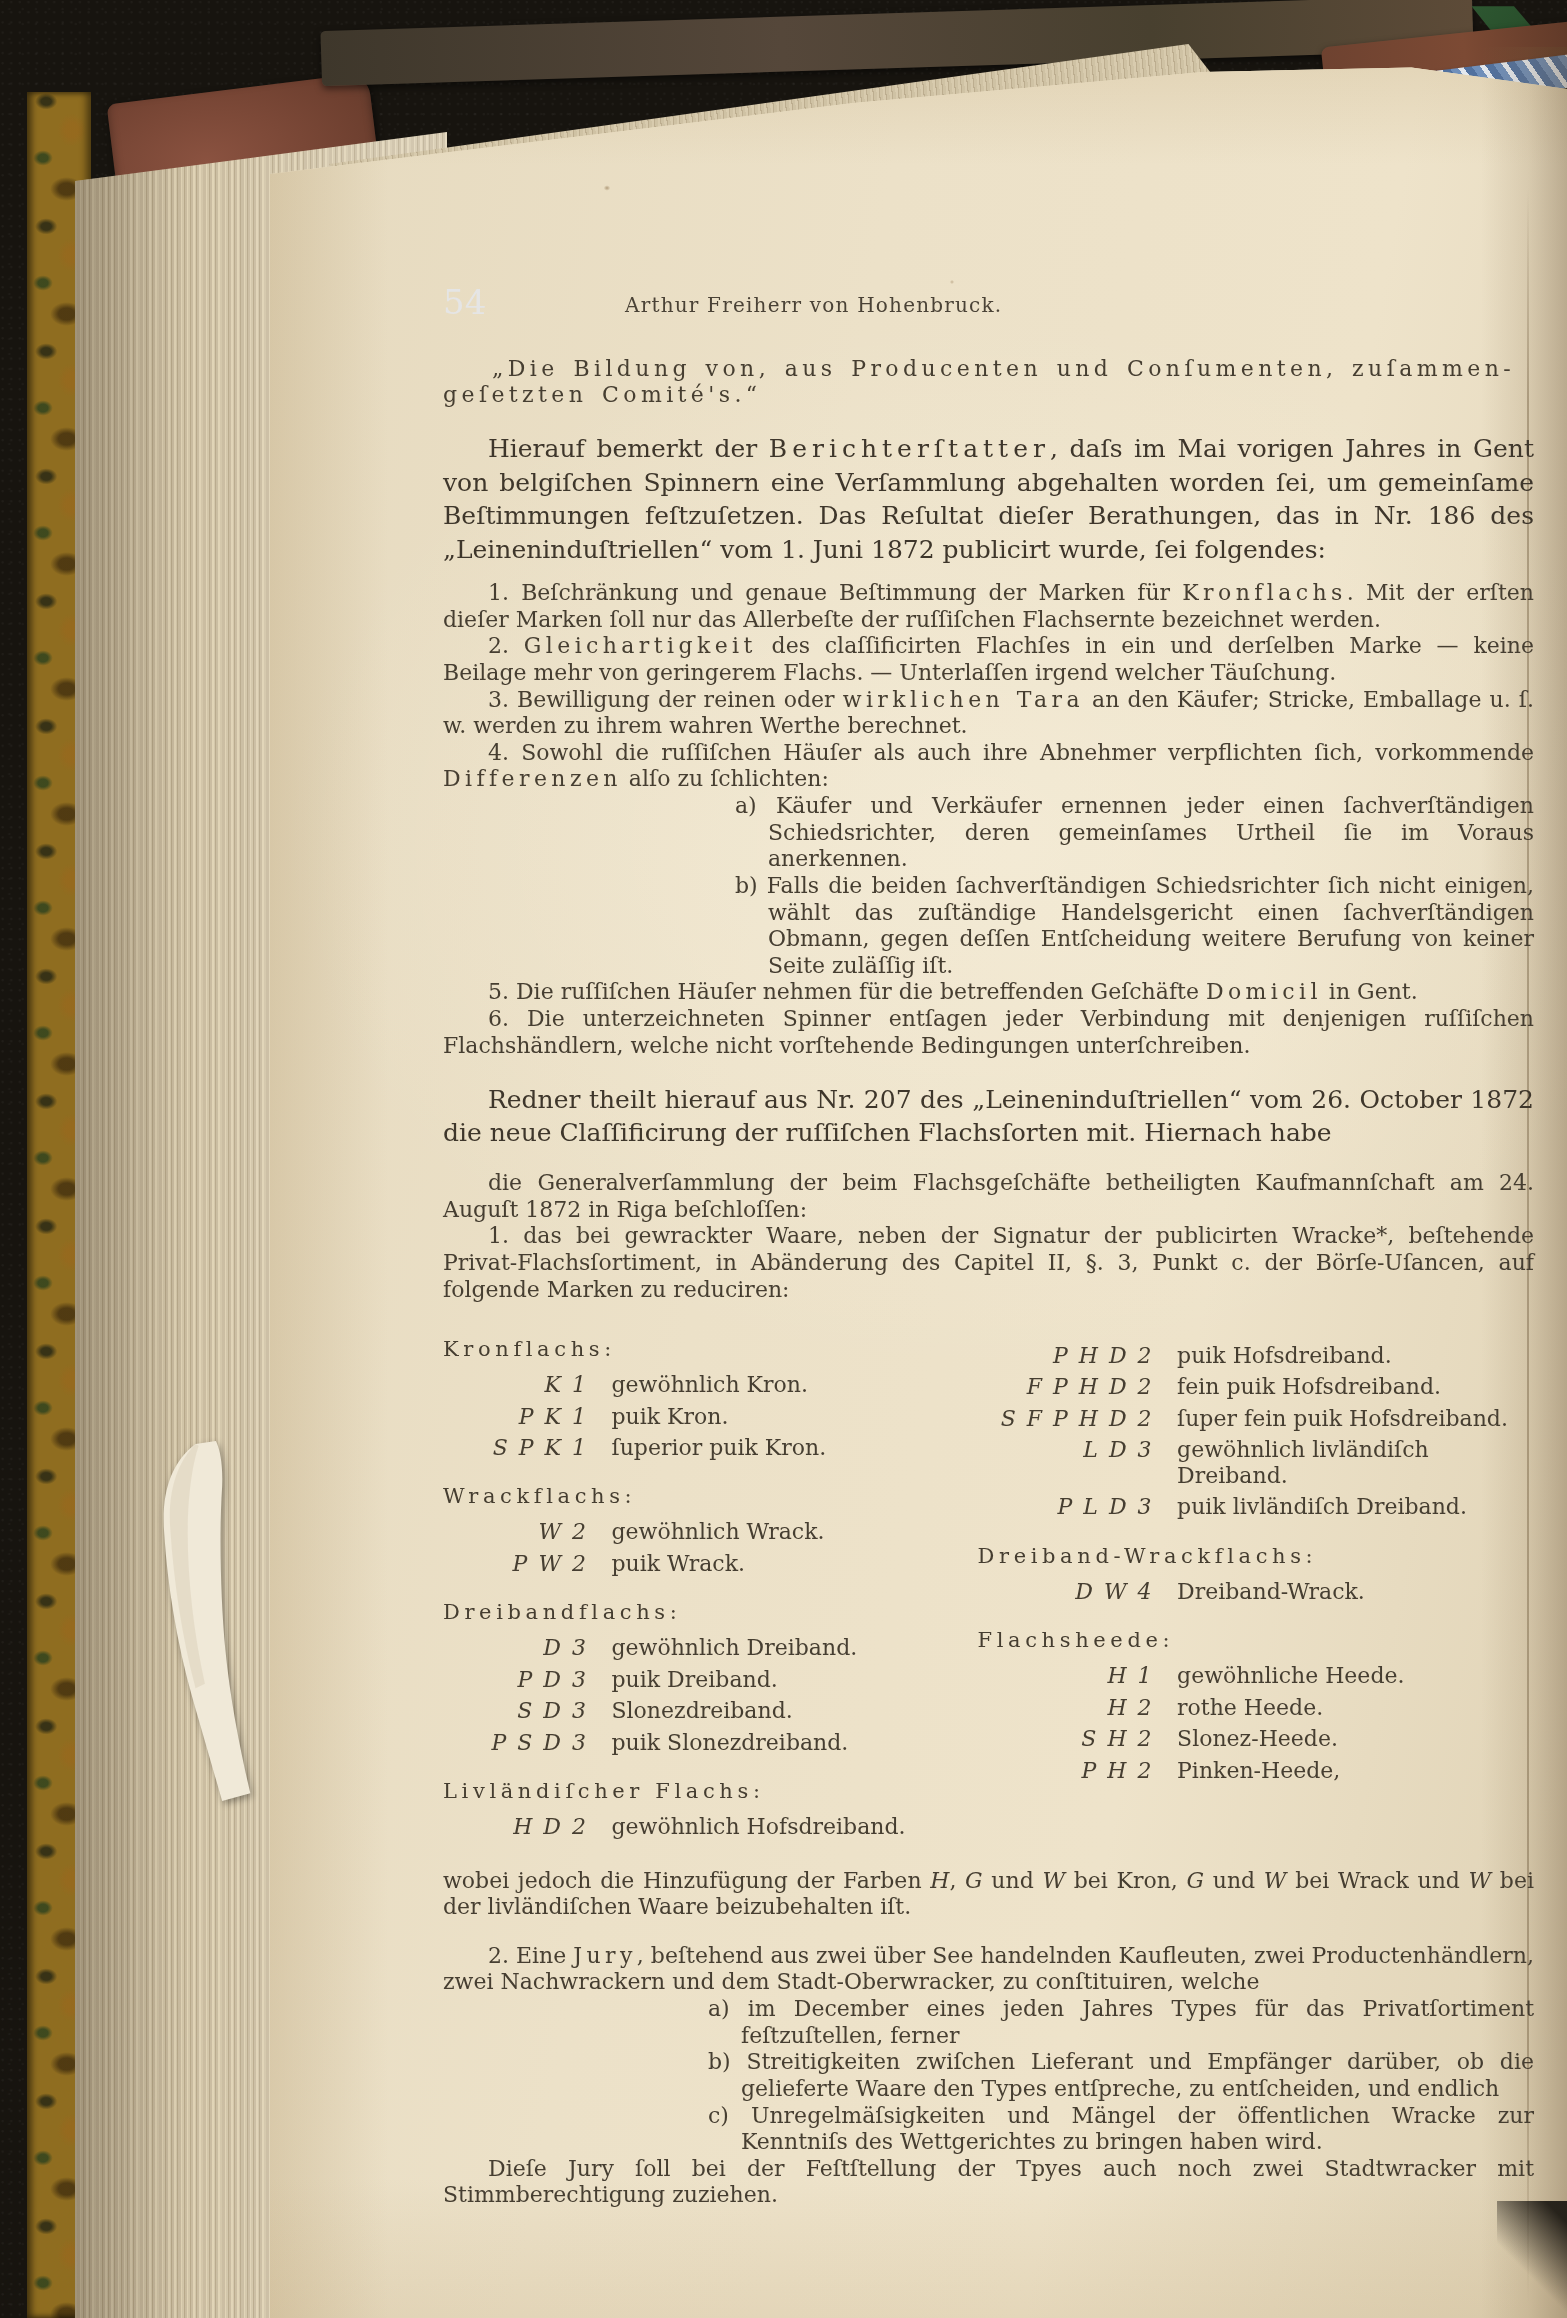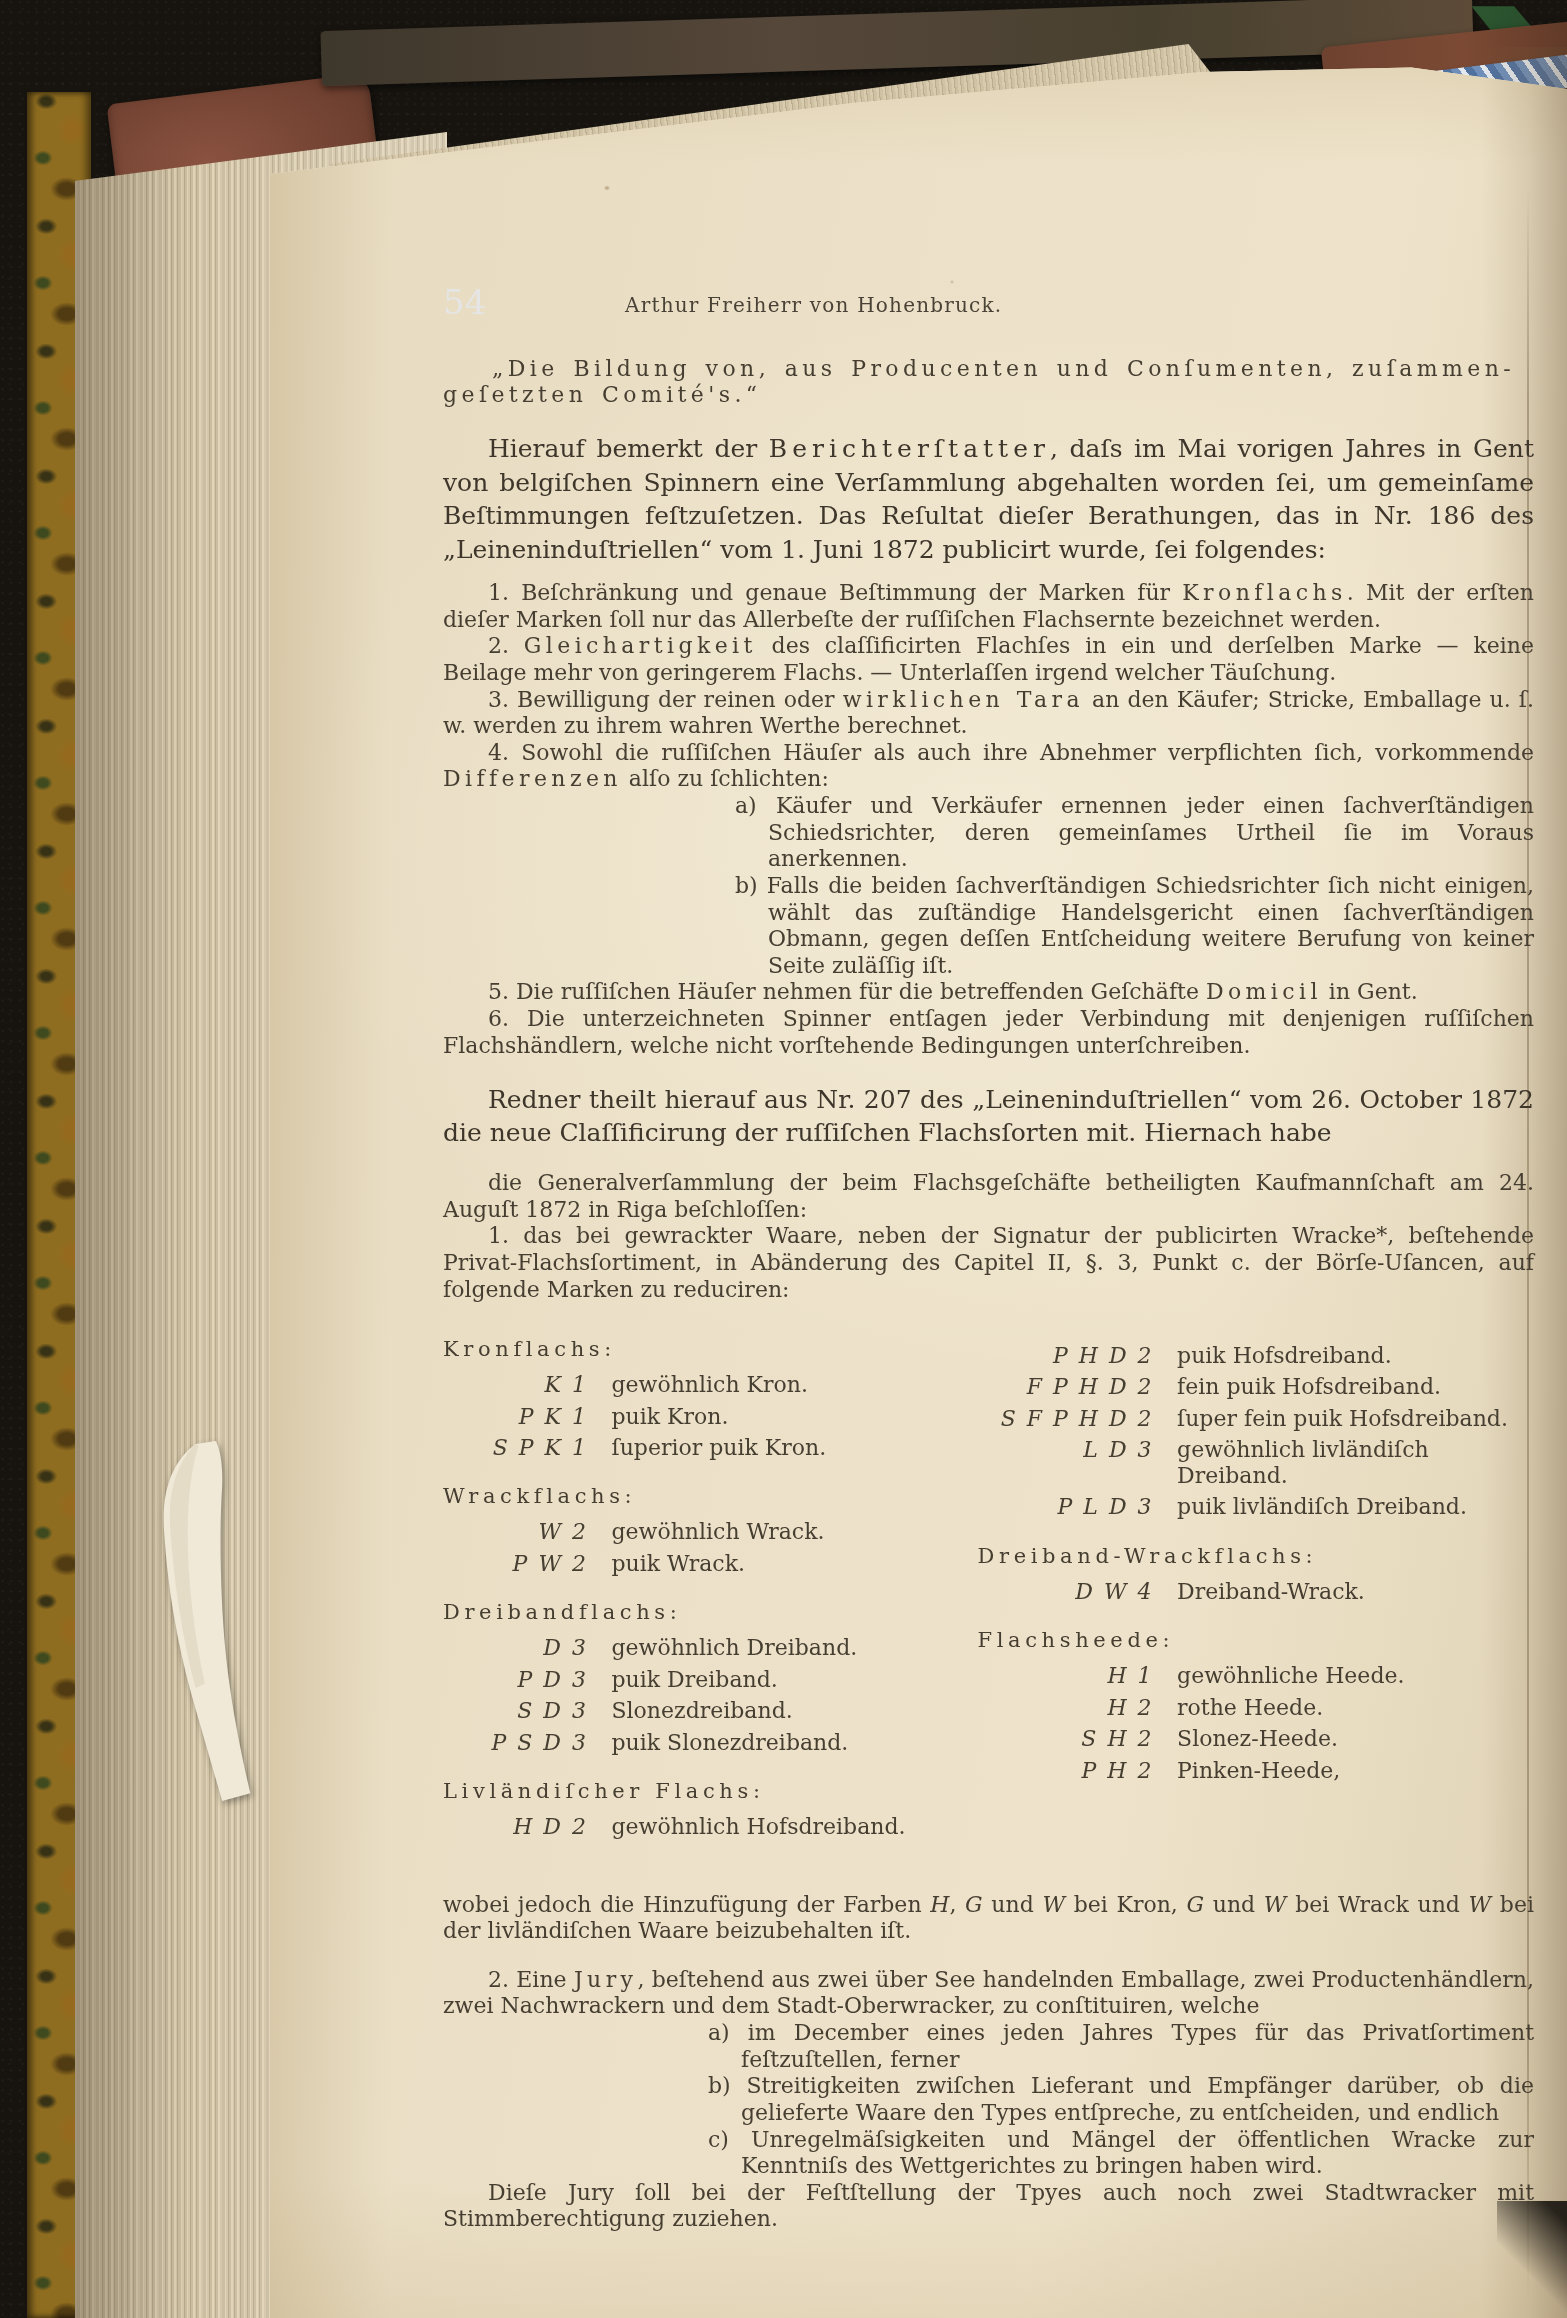--- a/index.html
+++ b/index.html
@@ -114,21 +114,21 @@
   .gap-sm{margin-top:20.4px !important;}
   .marks{display:flex;margin-top:34px;}
   .mk-left{width:45%;}
   .mk-right{width:51%;margin-left:4%;}
   .mk-head{font-size:21px;letter-spacing:.22em;margin:23.5px 0 11px;color:#453d30;}
   .mk-group:first-child .mk-head{margin-top:0;}
   .mk-row{display:flex;margin:5.5px 0;font-size:22px;line-height:1.18;color:#463e31;}
   .mk-code{flex:0 0 145px;text-align:right;padding-right:23.5px;font-style:italic;letter-spacing:2px;white-space:nowrap;}
   .mk-right .mk-code{flex-basis:176px;}
   .mk-desc{flex:1;}
-  .wobei{margin-top:46px;}
+  .wobei{margin-top:22px;}
   .jury-list{margin-top:3.1px;}
 </style>
 </head>
 <body>
 
 <div class="abs marble-strip"></div>
 <div class="abs corner-leather"></div>
 <div class="abs cover-top"></div>
 <div class="abs ribbon-marker"></div>
 <div class="abs cover-top-right"></div>
@@ -276,21 +276,21 @@
             <span class="mk-code">P H 2</span>
             <span class="mk-desc">Pinken-Heede,</span>
           </div>
         </div>
       </div>
   </div>
 
   <p class="small wobei"><span>wobei jedoch die Hinzufügung der Farben </span><span class="ital">H</span><span>, </span><span class="ital">G</span><span> und </span><span class="ital">W</span><span> bei Kron, </span><span class="ital">G</span><span> und </span><span class="ital">W</span><span> bei Wrack und </span><span class="ital">W</span><span> bei der livländiſchen Waare beizubehalten iſt.</span></p>
 
   <div class="jury-list">
-      <p class="small li"><span>2. Eine </span><span class="sperr">Jury</span><span>, beſtehend aus zwei über See handelnden Emballage, zwei Productenhändlern, zwei Nachwrackern und dem Stadt-Oberwracker, zu conſtituiren, welche</span></p>
+      <p class="small li"><span>2. Eine </span><span class="sperr">Jury</span><span>, beſtehend aus zwei über See handelnden Kaufleuten, zwei Productenhändlern, zwei Nachwrackern und dem Stadt-Oberwracker, zu conſtituiren, welche</span></p>
       <p class="small li-sub2"><span>a) im December eines jeden Jahres Types für das Privatſortiment feſtzuſtellen, ferner</span></p>
       <p class="small li-sub2"><span>b) Streitigkeiten zwiſchen Lieferant und Empfänger darüber, ob die gelieferte Waare den Types entſpreche, zu entſcheiden, und endlich</span></p>
       <p class="small li-sub2"><span>c) Unregelmäſsigkeiten und Mängel der öffentlichen Wracke zur Kenntniſs des Wettgerichtes zu bringen haben wird.</span></p>
       <p class="small li"><span>Dieſe Jury ſoll bei der Feſtſtellung der Tpyes auch noch zwei Stadtwracker mit Stimmberechtigung zuziehen.</span></p>
     </div>
 
 </div>
 
 
 </body></html>

